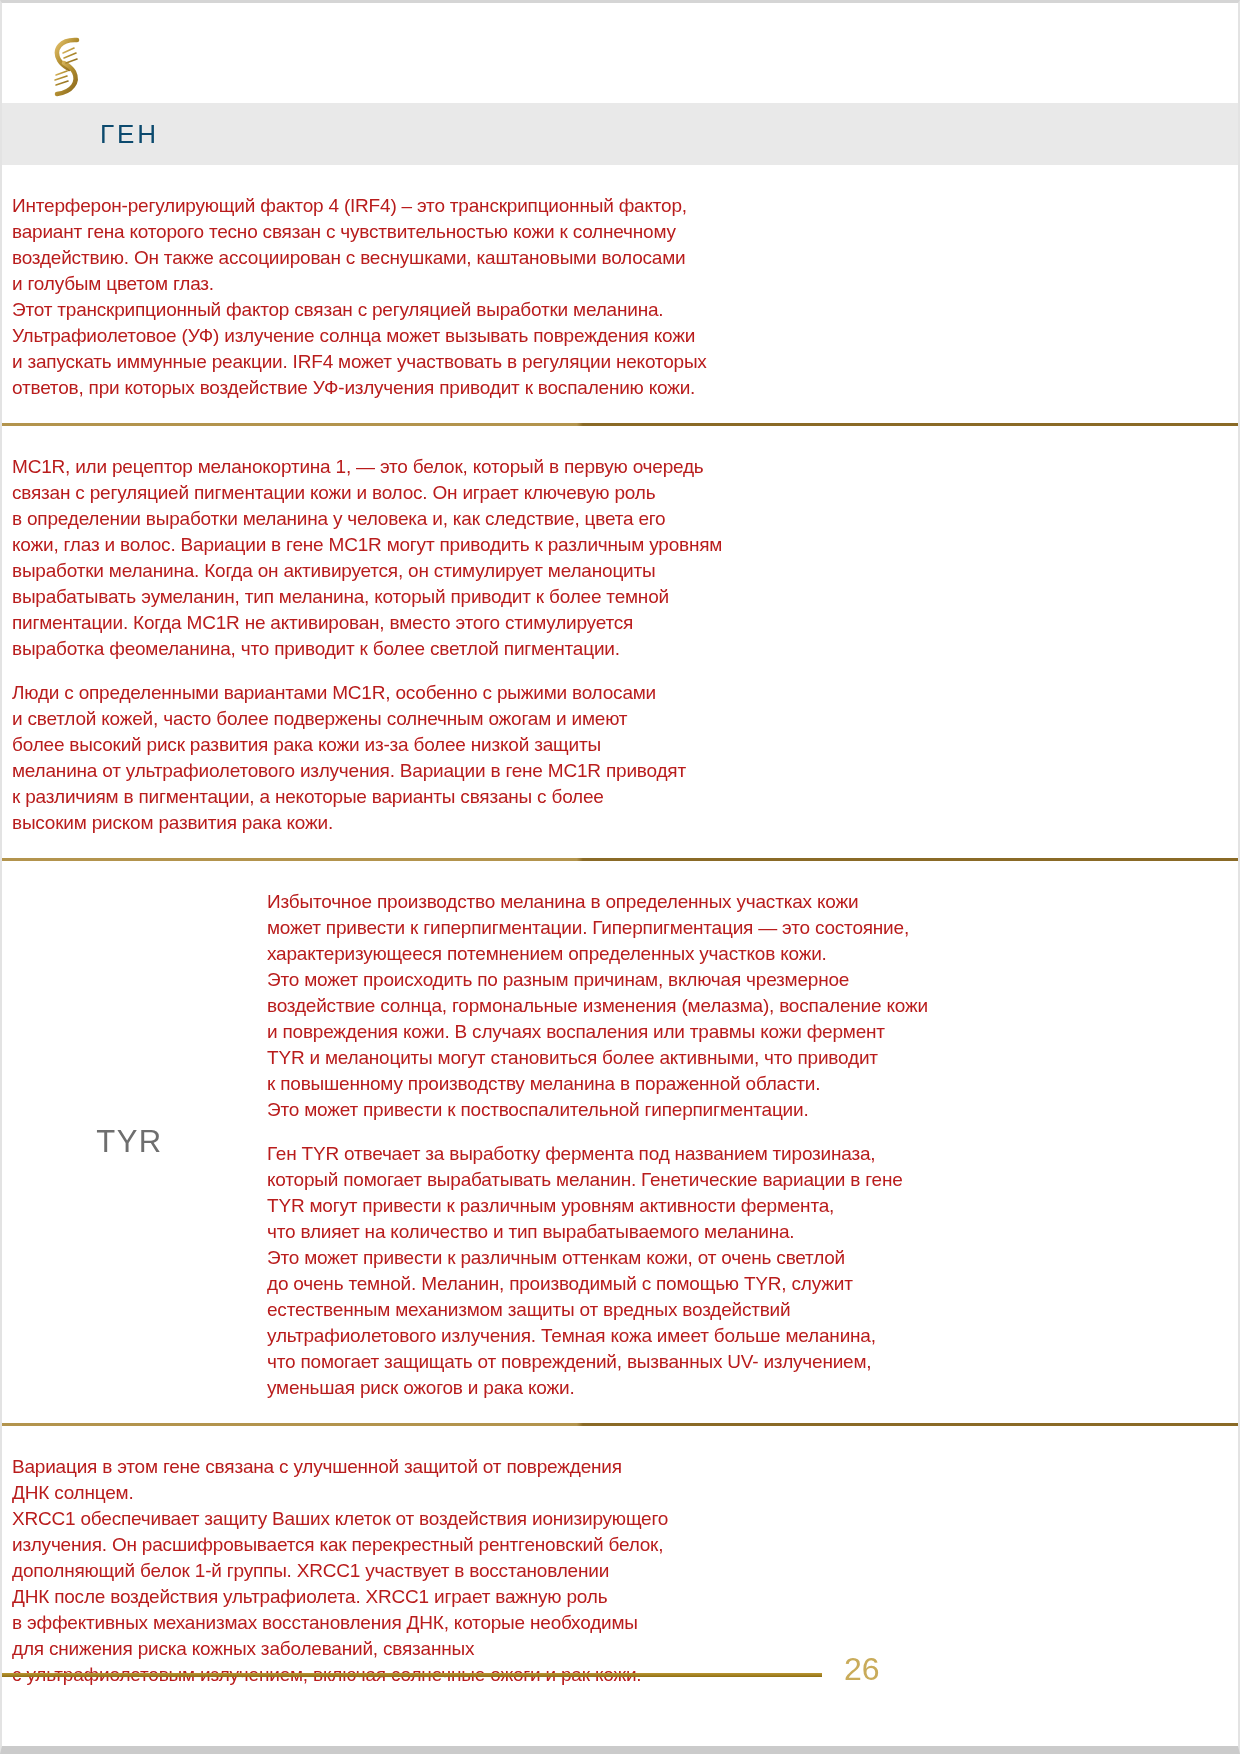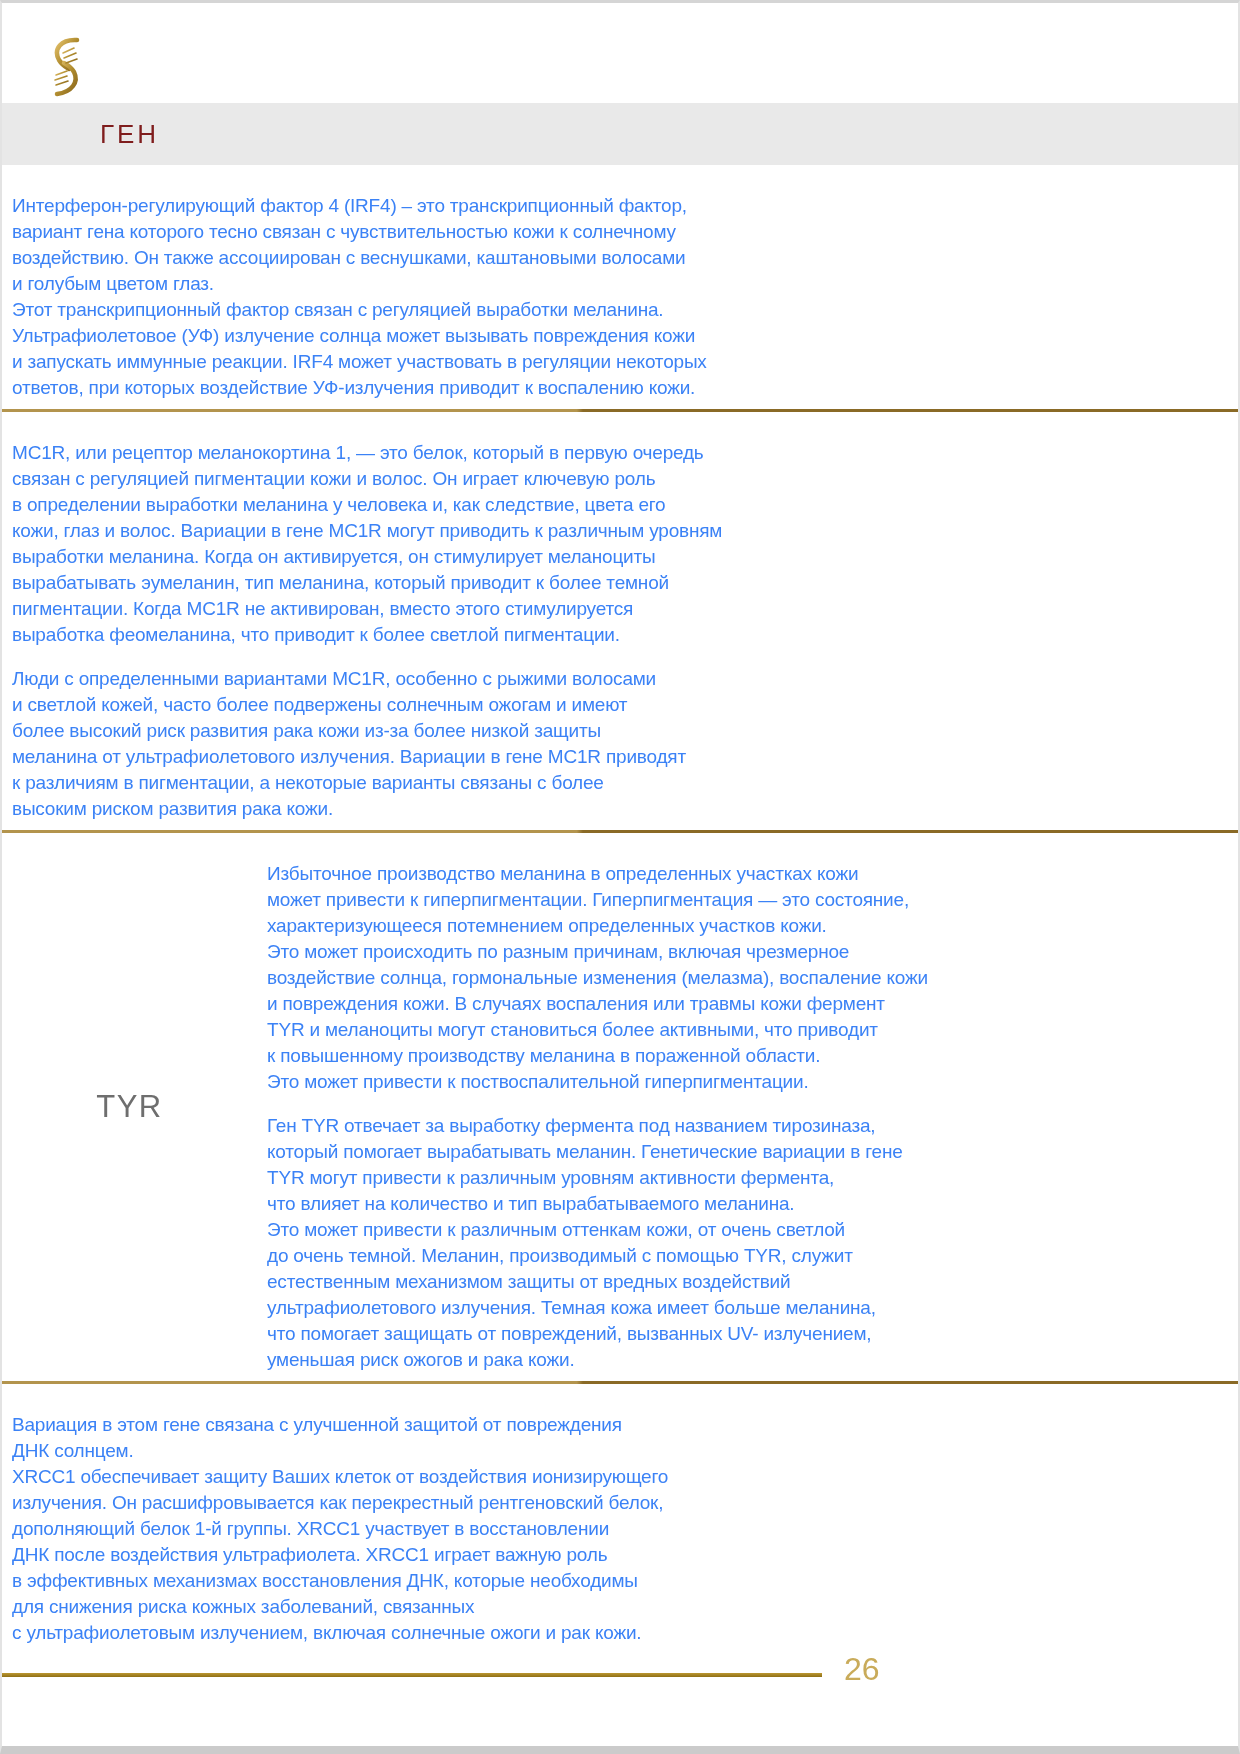--- a/index.html
+++ b/index.html
@@ -18,31 +18,31 @@
   .logo{position:absolute;top:34px;left:44px;width:40px;height:60px;}
   .header-band{
     display:flex;align-items:center;
     margin-top:100px;height:62px;
     background:#e9e9e9;color:#8d8d8d;
   }
   .col-gene{flex:0 0 255px;text-align:center;}
   .col-desc{flex:1;padding-left:10px;padding-right:40px;}
   .header-cell{
     font-size:26px;font-weight:300;letter-spacing:3px;
-    color:#7f1d1d;white-space:nowrap;
+    color:#0c4a6e;white-space:nowrap;
   }
   .gene-row{display:flex;align-items:center;}
   .gene-name{
     font-size:31px;font-weight:300;letter-spacing:1.5px;
     color:#6e6e6e;
   }
   .gene-desc{
-    padding:28px 40px 8px 10px;
+    padding:28px 40px 22px 10px;
     font-size:19px;line-height:26px;font-weight:300;
-    color:#3b82f6;letter-spacing:-0.2px;
+    color:#b91c1c;letter-spacing:-0.2px;
   }
   .gene-desc p{margin:0;white-space:pre-line;}
   .gene-desc p + p{margin-top:18px;}
   .divider{
     height:3px;
     background:linear-gradient(to right,#b3944d 0%,#b3944d 46.5%,#8a6a26 47%,#8a6a26 100%);
   }
   .footer{position:absolute;left:0;top:1648px;width:1240px;height:70px;}
   .footer-rule{
     position:absolute;left:0;top:22px;width:820px;height:4px;

